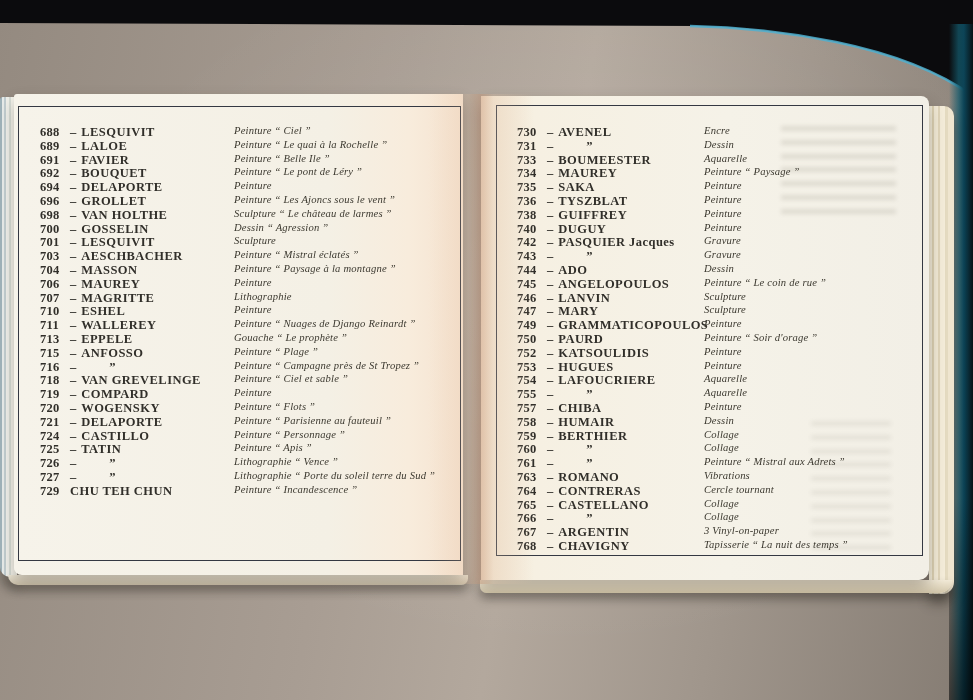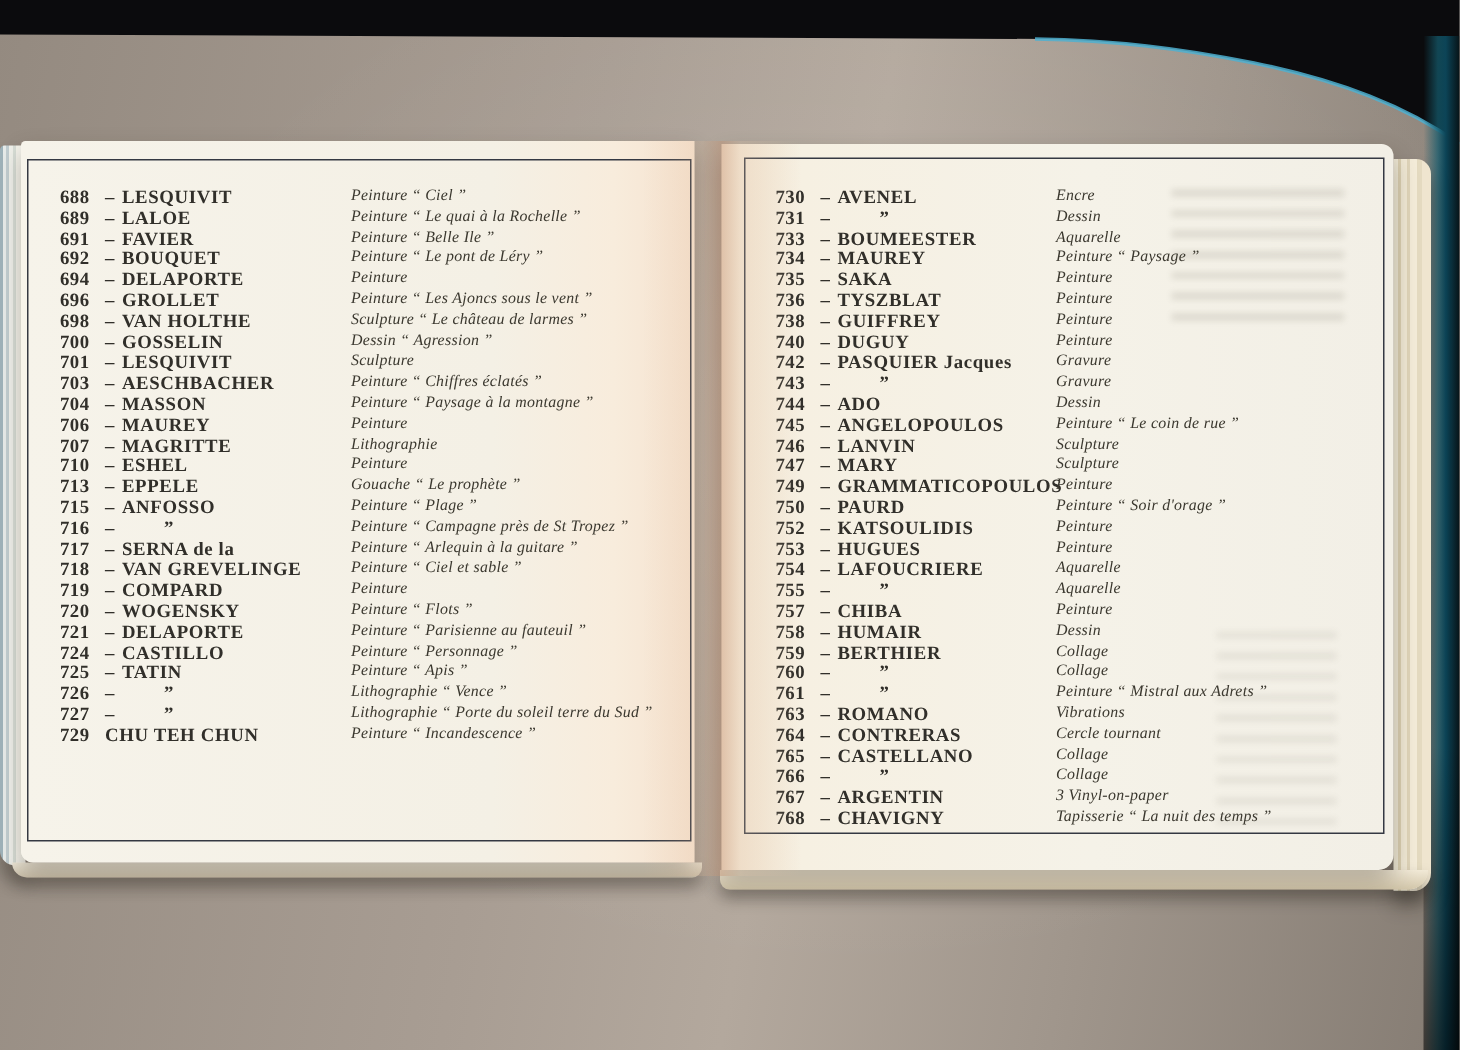--- a/index.html
+++ b/index.html
@@ -104,29 +104,29 @@
     <div class="content" id="left-content">
         <div class="row"><span class="num">688</span><span class="sep">–</span><span class="name">LESQUIVIT</span><span class="medium">Peinture “ Ciel ”</span></div>
         <div class="row"><span class="num">689</span><span class="sep">–</span><span class="name">LALOE</span><span class="medium">Peinture “ Le quai à la Rochelle ”</span></div>
         <div class="row"><span class="num">691</span><span class="sep">–</span><span class="name">FAVIER</span><span class="medium">Peinture “ Belle Ile ”</span></div>
         <div class="row"><span class="num">692</span><span class="sep">–</span><span class="name">BOUQUET</span><span class="medium">Peinture “ Le pont de Léry ”</span></div>
         <div class="row"><span class="num">694</span><span class="sep">–</span><span class="name">DELAPORTE</span><span class="medium">Peinture</span></div>
         <div class="row"><span class="num">696</span><span class="sep">–</span><span class="name">GROLLET</span><span class="medium">Peinture “ Les Ajoncs sous le vent ”</span></div>
         <div class="row"><span class="num">698</span><span class="sep">–</span><span class="name">VAN HOLTHE</span><span class="medium">Sculpture “ Le château de larmes ”</span></div>
         <div class="row"><span class="num">700</span><span class="sep">–</span><span class="name">GOSSELIN</span><span class="medium">Dessin “ Agression ”</span></div>
         <div class="row"><span class="num">701</span><span class="sep">–</span><span class="name">LESQUIVIT</span><span class="medium">Sculpture</span></div>
-        <div class="row"><span class="num">703</span><span class="sep">–</span><span class="name">AESCHBACHER</span><span class="medium">Peinture “ Chiffres éclatés ”</span></div>
+        <div class="row"><span class="num">703</span><span class="sep">–</span><span class="name">AESCHBACHER</span><span class="medium">Peinture “ Mistral éclatés ”</span></div>
         <div class="row"><span class="num">704</span><span class="sep">–</span><span class="name">MASSON</span><span class="medium">Peinture “ Paysage à la montagne ”</span></div>
         <div class="row"><span class="num">706</span><span class="sep">–</span><span class="name">MAUREY</span><span class="medium">Peinture</span></div>
         <div class="row"><span class="num">707</span><span class="sep">–</span><span class="name">MAGRITTE</span><span class="medium">Lithographie</span></div>
         <div class="row"><span class="num">710</span><span class="sep">–</span><span class="name">ESHEL</span><span class="medium">Peinture</span></div>
+        <div class="row"><span class="num">711</span><span class="sep">–</span><span class="name">WALLEREY</span><span class="medium">Peinture “ Nuages de Django Reinardt ”</span></div>
         <div class="row"><span class="num">713</span><span class="sep">–</span><span class="name">EPPELE</span><span class="medium">Gouache “ Le prophète ”</span></div>
         <div class="row"><span class="num">715</span><span class="sep">–</span><span class="name">ANFOSSO</span><span class="medium">Peinture “ Plage ”</span></div>
         <div class="row"><span class="num">716</span><span class="sep">–</span><span class="name ditto">”</span><span class="medium">Peinture “ Campagne près de St Tropez ”</span></div>
-        <div class="row"><span class="num">717</span><span class="sep">–</span><span class="name">SERNA de la</span><span class="medium">Peinture “ Arlequin à la guitare ”</span></div>
         <div class="row"><span class="num">718</span><span class="sep">–</span><span class="name">VAN GREVELINGE</span><span class="medium">Peinture “ Ciel et sable ”</span></div>
         <div class="row"><span class="num">719</span><span class="sep">–</span><span class="name">COMPARD</span><span class="medium">Peinture</span></div>
         <div class="row"><span class="num">720</span><span class="sep">–</span><span class="name">WOGENSKY</span><span class="medium">Peinture “ Flots ”</span></div>
         <div class="row"><span class="num">721</span><span class="sep">–</span><span class="name">DELAPORTE</span><span class="medium">Peinture “ Parisienne au fauteuil ”</span></div>
         <div class="row"><span class="num">724</span><span class="sep">–</span><span class="name">CASTILLO</span><span class="medium">Peinture “ Personnage ”</span></div>
         <div class="row"><span class="num">725</span><span class="sep">–</span><span class="name">TATIN</span><span class="medium">Peinture “ Apis ”</span></div>
         <div class="row"><span class="num">726</span><span class="sep">–</span><span class="name ditto">”</span><span class="medium">Lithographie “ Vence ”</span></div>
         <div class="row"><span class="num">727</span><span class="sep">–</span><span class="name ditto">”</span><span class="medium">Lithographie “ Porte du soleil terre du Sud ”</span></div>
         <div class="row"><span class="num">729</span><span class="name nosep">CHU TEH CHUN</span><span class="medium">Peinture “ Incandescence ”</span></div>
       </div>

